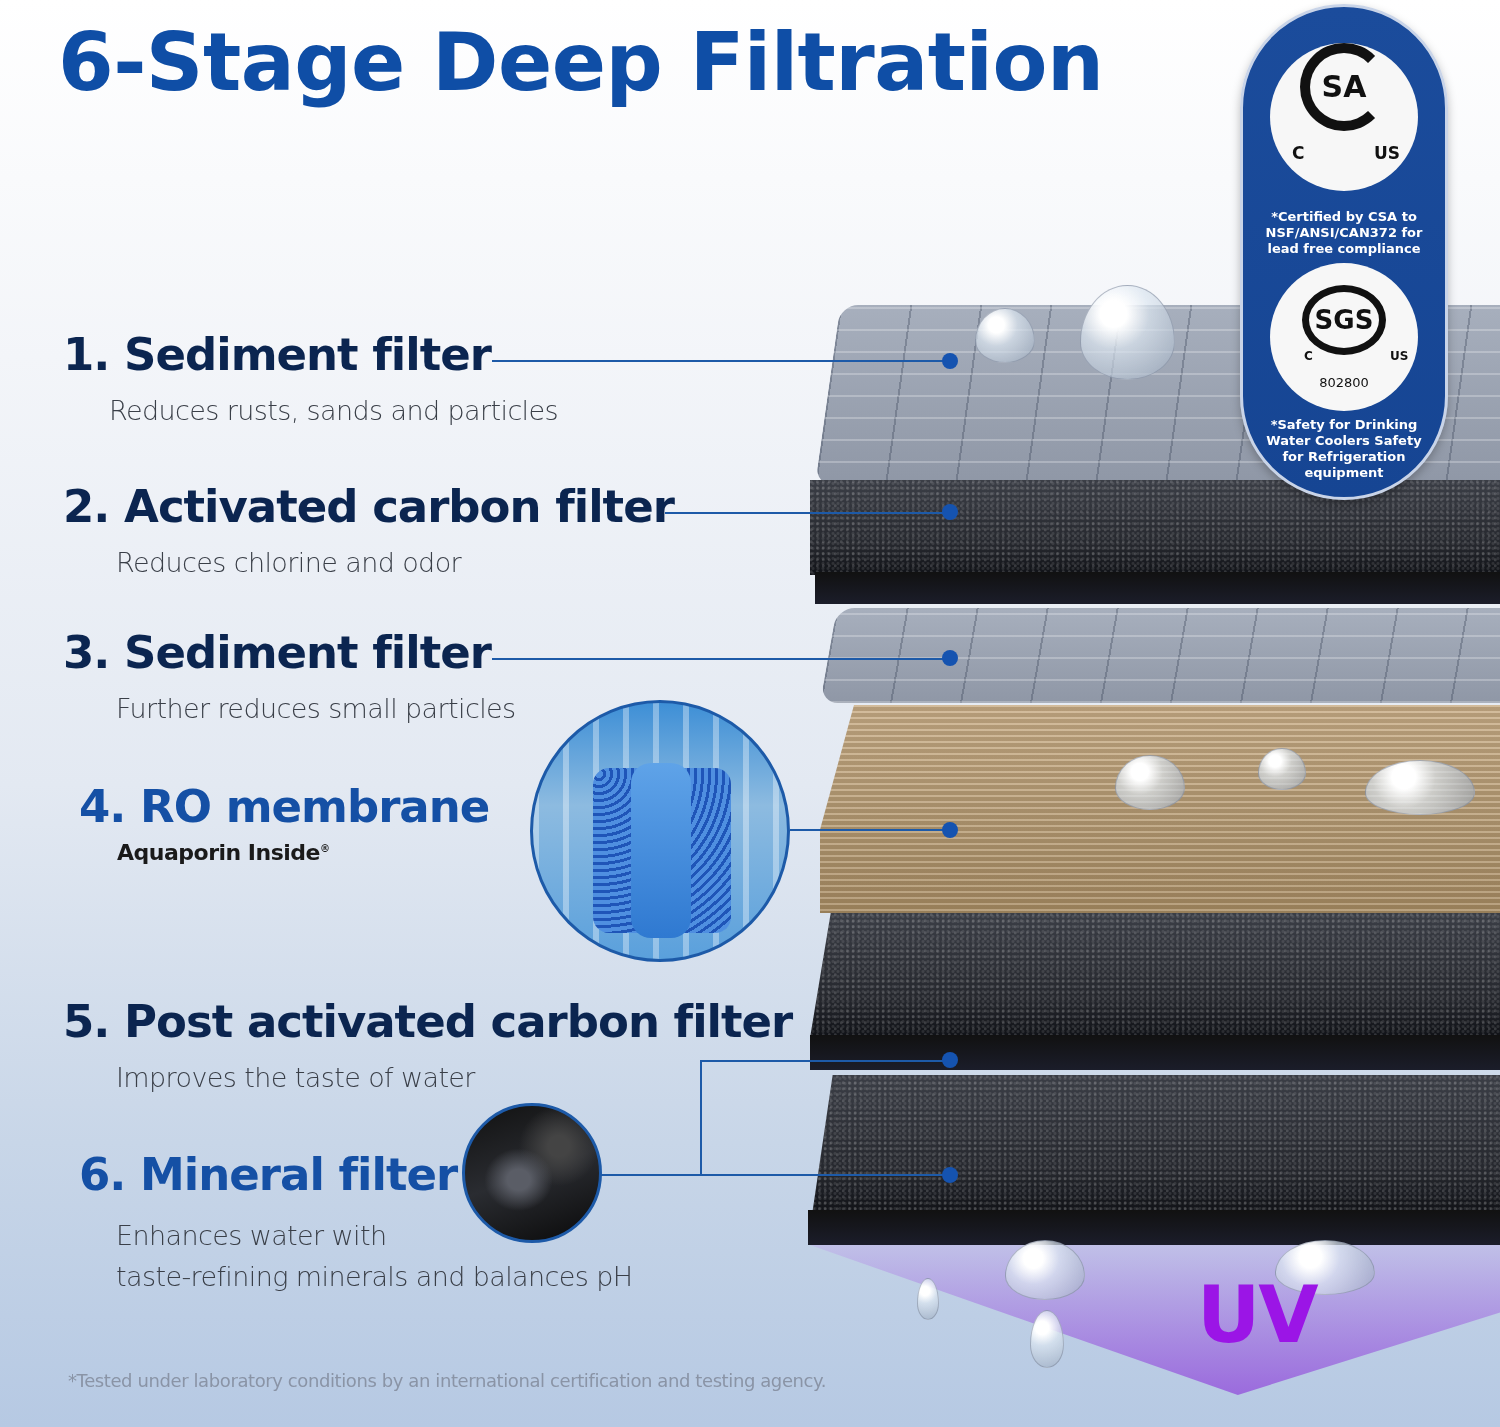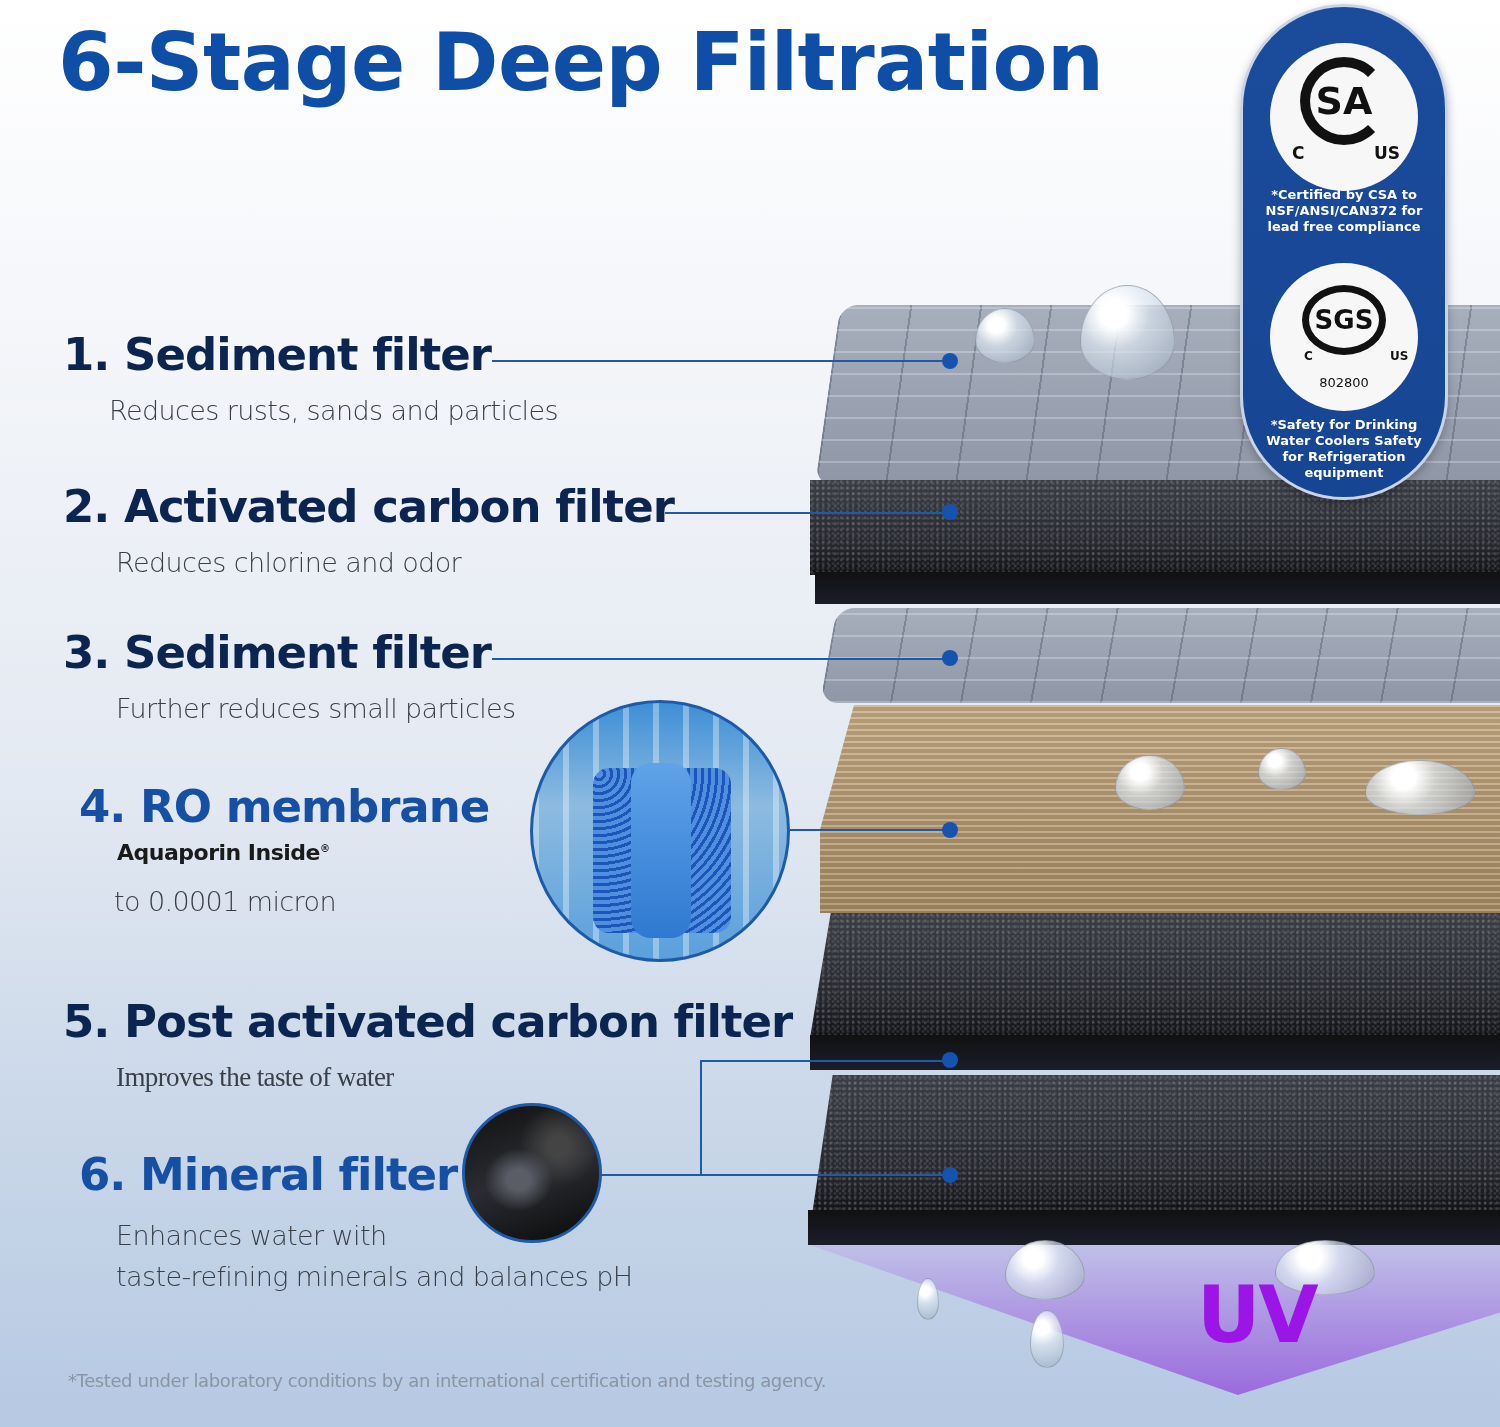--- a/index.html
+++ b/index.html
@@ -191,60 +191,59 @@
 <div class="abs dot" style="left:942px; top:650px;"></div>
 
 <div class="abs stage-title blue" style="left:63px; top:780px;">
   <span>4.</span>
   <span>RO membrane</span>
 </div>
 <div class="abs aqua" style="left:117px; top:840px;">
   <span>Aquaporin Inside</span><sup>®</sup>
 </div>
 <div class="abs stage-desc" style="left:114px; top:882px; line-height:39px;">
-  <div>to 0.0001 micron</div>
 </div>
 <div class="abs circle-ro" style="left:530px; top:700px; width:260px; height:262px;">
   <div class="ro-channel"></div>
   <div class="ro-core"></div>
 </div>
 <div class="abs line" style="left:790px; top:829px; width:160px;"></div>
 <div class="abs dot" style="left:942px; top:822px;"></div>
 
 <div class="abs stage-title" style="left:63px; top:995px;">
   <span>5.</span>
   <span>Post activated carbon filter</span>
 </div>
-<div class="abs stage-desc" style="left:116px; top:1062px;font-family:Liberation Serif, serif;">Improves the taste of water</div>
+<div class="abs stage-desc" style="left:116px; top:1062px;">Improves the taste of water</div>
 
 <div class="abs line" style="left:700px; top:1060px; width:250px;"></div>
 <div class="abs dot" style="left:942px; top:1052px;"></div>
 <div class="abs vline" style="left:700px; top:1060px; height:115px;"></div>
 <div class="abs line" style="left:600px; top:1174px; width:350px;"></div>
 <div class="abs dot" style="left:942px; top:1167px;"></div>
 
 <div class="abs stage-title blue" style="left:63px; top:1148px;">
   <span>6.</span>
   <span>Mineral filter</span>
 </div>
 <div class="abs circle-min" style="left:462px; top:1103px; width:140px; height:140px;"></div>
 <div class="abs stage-desc" style="left:116px; top:1215px; line-height:41px;">
   <div>Enhances water with</div>
   <div>taste-refining minerals and balances pH</div>
 </div>
 
 <div class="abs badge">
   <div class="cert-circle" style="top:36px;">
-    <div class="logo-mark" style="left:30px; top:14px; width:88px; height:88px; border:10px solid #111; border-right-color:transparent; border-radius:50%; font-size:38px; line-height:68px;">
+    <div class="logo-mark" style="left:30px; top:0; width:88px; height:88px; border:10px solid #111; border-right-color:transparent; border-radius:50%; font-size:30px; line-height:68px;">
       <span>SA</span>
     </div>
     <div class="logo-mark" style="left:22px; top:100px; font-size:17px;">C</div>
     <div class="logo-mark" style="left:104px; top:100px; font-size:17px;">US</div>
   </div>
-  <div class="cert-text" style="top:180px; padding:0 16px;text-align:center;">*Certified by CSA to NSF/ANSI/CAN372 for lead free compliance</div>
+  <div class="cert-text" style="top:202px; padding:0 16px;text-align:center;">*Certified by CSA to NSF/ANSI/CAN372 for lead free compliance</div>
 
   <div class="cert-circle" style="top:256px;">
     <div class="logo-mark" style="left:32px; top:22px; width:84px; height:70px; border:7px solid #111; border-radius:50%; font-size:26px; line-height:56px;">
       <span>SGS</span>
     </div>
     <div class="logo-mark" style="left:34px; top:86px; font-size:12px;">C</div>
     <div class="logo-mark" style="left:120px; top:86px; font-size:12px;">US</div>
     <div class="logo-mark" style="left:0; width:148px; top:112px; font-size:13px; font-weight:400;">802800</div>
   </div>
   <div class="cert-text" style="top:410px; padding:0 18px;">*Safety for Drinking Water Coolers Safety for Refrigeration equipment</div>

